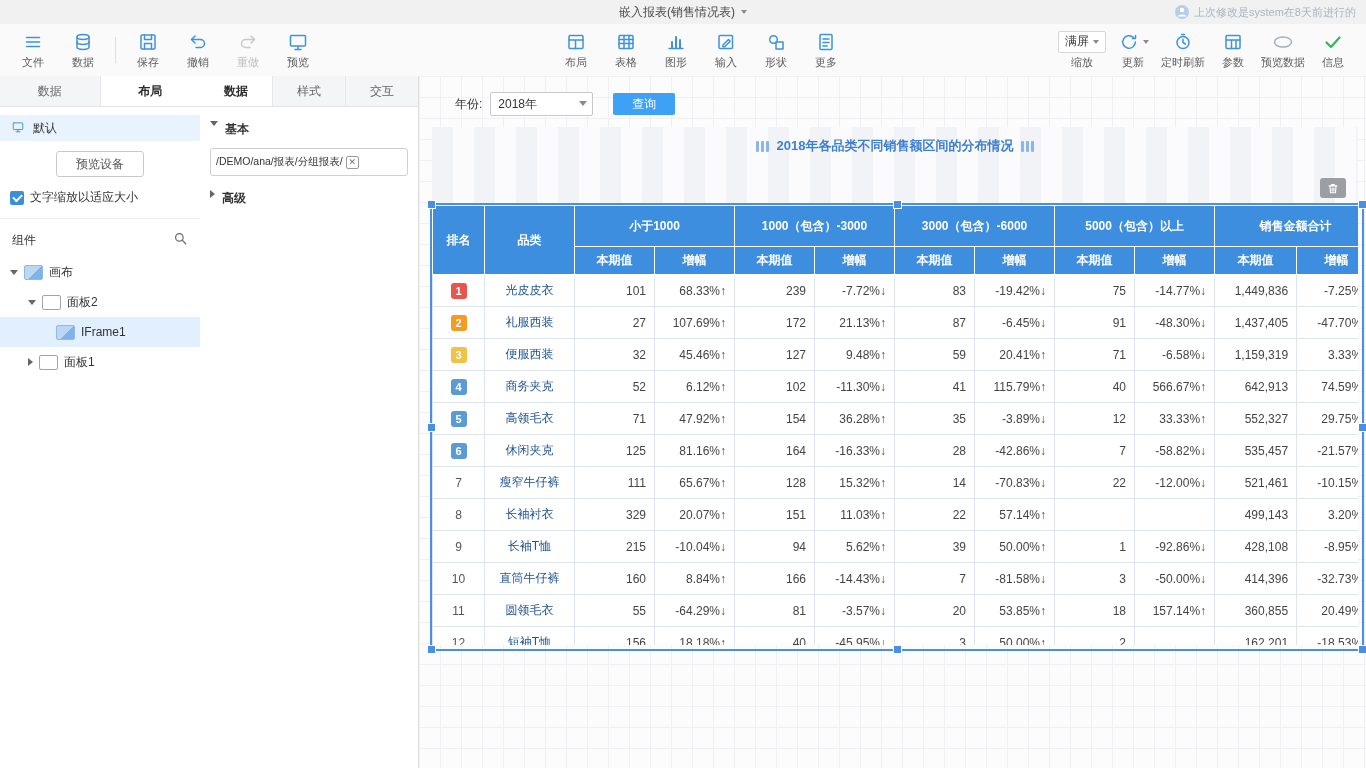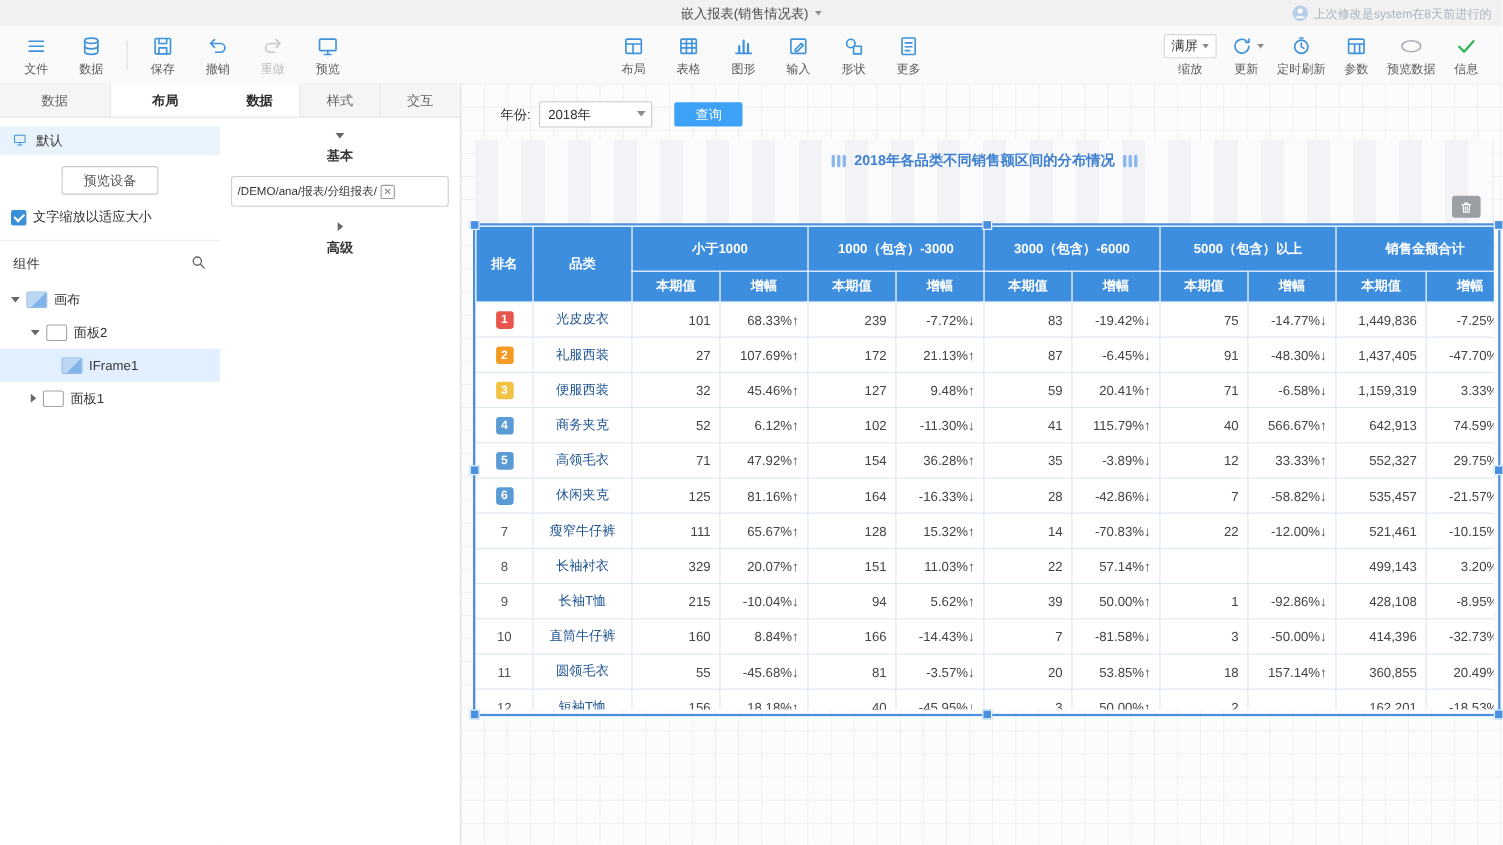--- a/index.html
+++ b/index.html
@@ -61,21 +61,21 @@
   .comp-head{display:flex;align-items:center;justify-content:space-between;padding:12px 12px 8px 12px;}
   .trow{height:30px;display:flex;align-items:center;gap:6px;cursor:pointer;font-size:12px;color:#333;}
   .trow.selected{background:#E1EFFE;}
   .tcaret{width:0;height:0;display:inline-block;}
   .tcaret.open{border-left:4px solid transparent;border-right:4px solid transparent;border-top:5px solid #666;}
   .tcaret.closed{border-top:4px solid transparent;border-bottom:4px solid transparent;border-left:5px solid #666;}
   .thumb{width:17px;height:13px;border-radius:2px;flex:none;display:inline-block;}
   .thumb.img{background:linear-gradient(135deg,#BBD7F4 0 55%,#7FB3EA 55%);border:1px solid #8FB9E6;}
   .thumb.panel{background:#fff;border:1px solid #A3A3A5;}
 
-  .secrow{display:flex;align-items:center;gap:7px;padding:14px 10px 10px 10px;font-weight:bold;color:#333;cursor:pointer;flex-direction:column;}
+  .secrow{display:flex;align-items:flex-start;gap:7px;padding:14px 10px 10px 10px;font-weight:bold;color:#333;cursor:pointer;}
   .res-input{margin:0 10px;height:26px;border:1px solid #CFCFD1;border-radius:3px;display:flex;align-items:center;
              padding:0 5px;gap:3px;cursor:text;}
   .res-text{font-size:10.5px;color:#333;white-space:nowrap;overflow:hidden;}
   .res-chip{font-size:9px;color:#777;border:1px solid #9a9a9a;border-radius:2px;padding:0 2px;line-height:11px;cursor:pointer;}
 
   
   .canvas{position:absolute;left:419px;top:76px;right:0;bottom:0;background-color:#FCFCFD;
           background-image:linear-gradient(to right,#EEF0F3 1px,transparent 1px),
                            linear-gradient(to bottom,#EEF0F3 1px,transparent 1px);
           background-size:21px 21px;}
@@ -581,21 +581,21 @@
             <td class="c-num trend down">-81.58%↓</td>
             <td class="c-num">3</td>
             <td class="c-num trend down">-50.00%↓</td>
             <td class="c-num">414,396</td>
             <td class="c-num trend down">-32.73%↓</td>
           </tr>
           <tr>
             <td class="c-rank"><span class="rankbadge plain">11</span></td>
             <td class="c-cat">圆领毛衣</td>
             <td class="c-num">55</td>
-            <td class="c-num trend down">-45.68%↓</td>
+            <td class="c-num trend down">-64.29%↓</td>
             <td class="c-num">81</td>
             <td class="c-num trend down">-3.57%↓</td>
             <td class="c-num">20</td>
             <td class="c-num trend up">53.85%↑</td>
             <td class="c-num">18</td>
             <td class="c-num trend up">157.14%↑</td>
             <td class="c-num">360,855</td>
             <td class="c-num trend up">20.49%↑</td>
           </tr>
           <tr>

